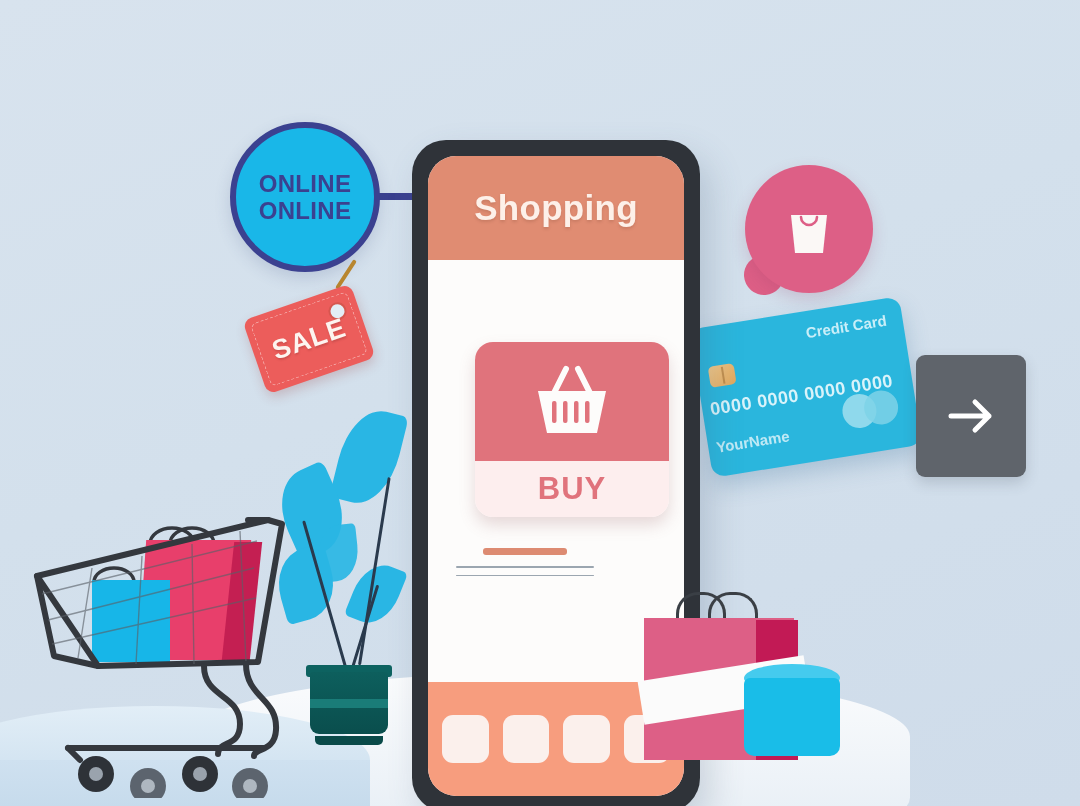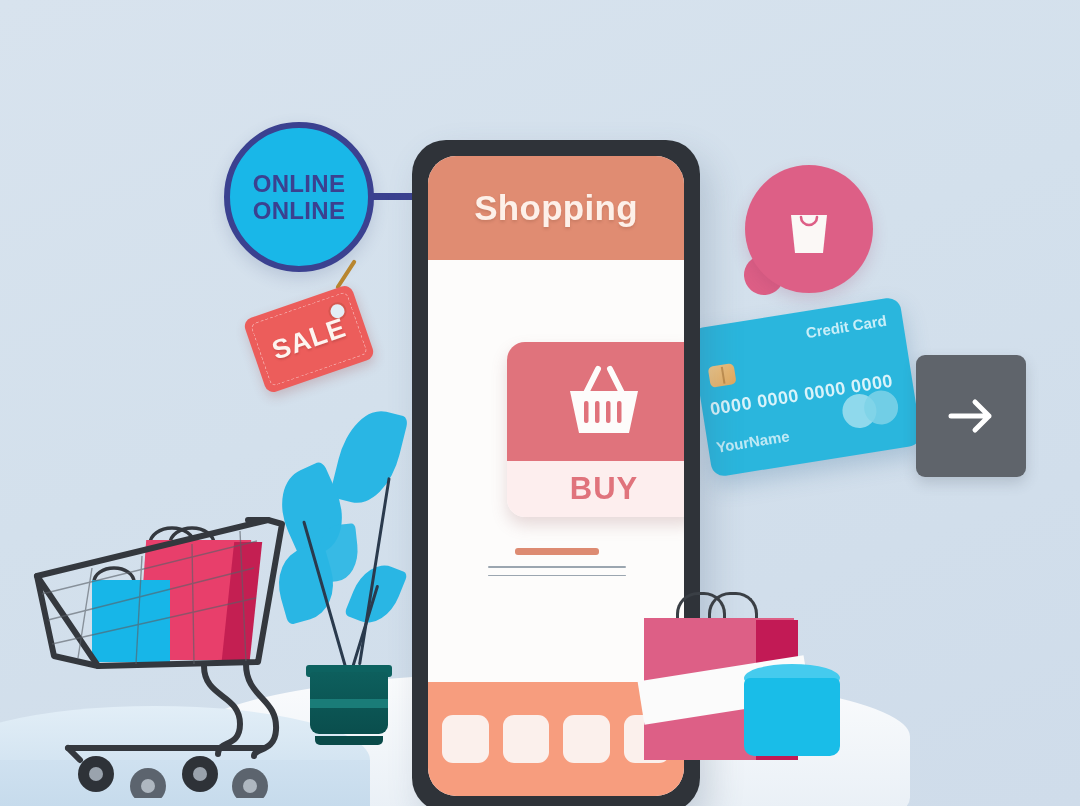--- a/index.html
+++ b/index.html
@@ -41,21 +41,21 @@
     border-radius:28px;overflow:hidden;display:flex;flex-direction:column;
   }
   .phone-header{
     height:104px;flex:0 0 104px;background:#e08c72;
     display:flex;align-items:center;justify-content:center;
   }
   .phone-header-title{
     color:#fdf0e9;font-size:35px;font-weight:bold;letter-spacing:.3px;
     text-shadow:0 2px 3px rgba(120,70,50,.22);
   }
-  .phone-body{flex:1;position:relative;background:#fdfcfb;margin-left:32px;}
+  .phone-body{flex:1;position:relative;background:#fdfcfb;}
 
   .buy-card{
     position:absolute;left:47px;top:82px;width:194px;height:175px;
     border-radius:18px;overflow:hidden;
     box-shadow:0 8px 16px rgba(150,90,95,.22);
     display:flex;flex-direction:column;
   }
   .buy-card-top{
     flex:1;background:#e0737c;display:flex;align-items:center;justify-content:center;
   }
@@ -71,21 +71,21 @@
 
   .phone-nav{
     height:114px;flex:0 0 114px;background:#f79d7e;
     display:flex;align-items:center;justify-content:center;gap:14px;padding:0 14px;
     box-sizing:border-box;
   }
   .nav-tile{width:48px;height:48px;background:#fbf0ec;border-radius:11px;}
 
   
   .badge{
-    position:absolute;left:224px;top:122px;width:150px;height:150px;
+    position:absolute;left:230px;top:122px;width:150px;height:150px;
     border-radius:50%;background:#19b7e8;border:6px solid #3b4190;
     display:flex;flex-direction:column;align-items:center;justify-content:center;
     box-sizing:border-box;box-shadow:0 6px 16px rgba(60,80,130,.18);
   }
   .badge-line{color:#3b4190;font-size:24px;font-weight:bold;line-height:1.13;letter-spacing:.3px;}
   .badge-connector{
     position:absolute;left:360px;top:193px;width:58px;height:7px;background:#3b4190;
   }
 
   

